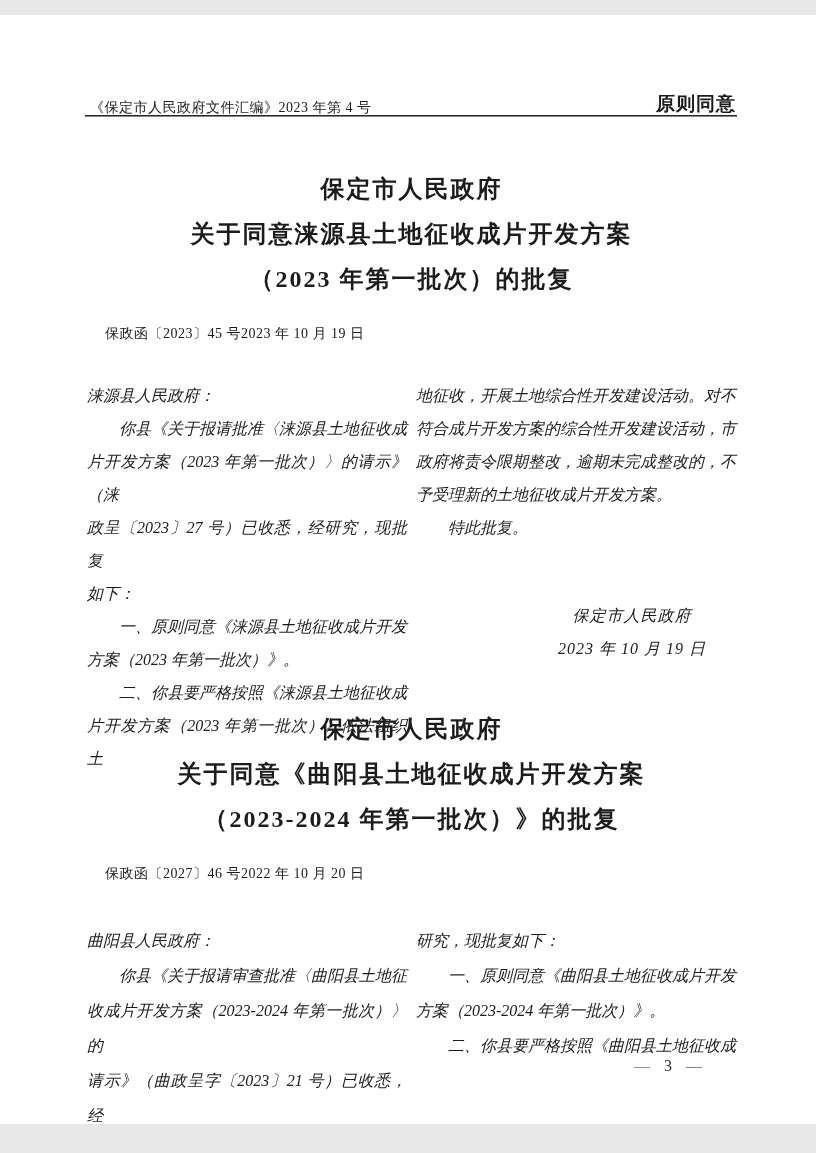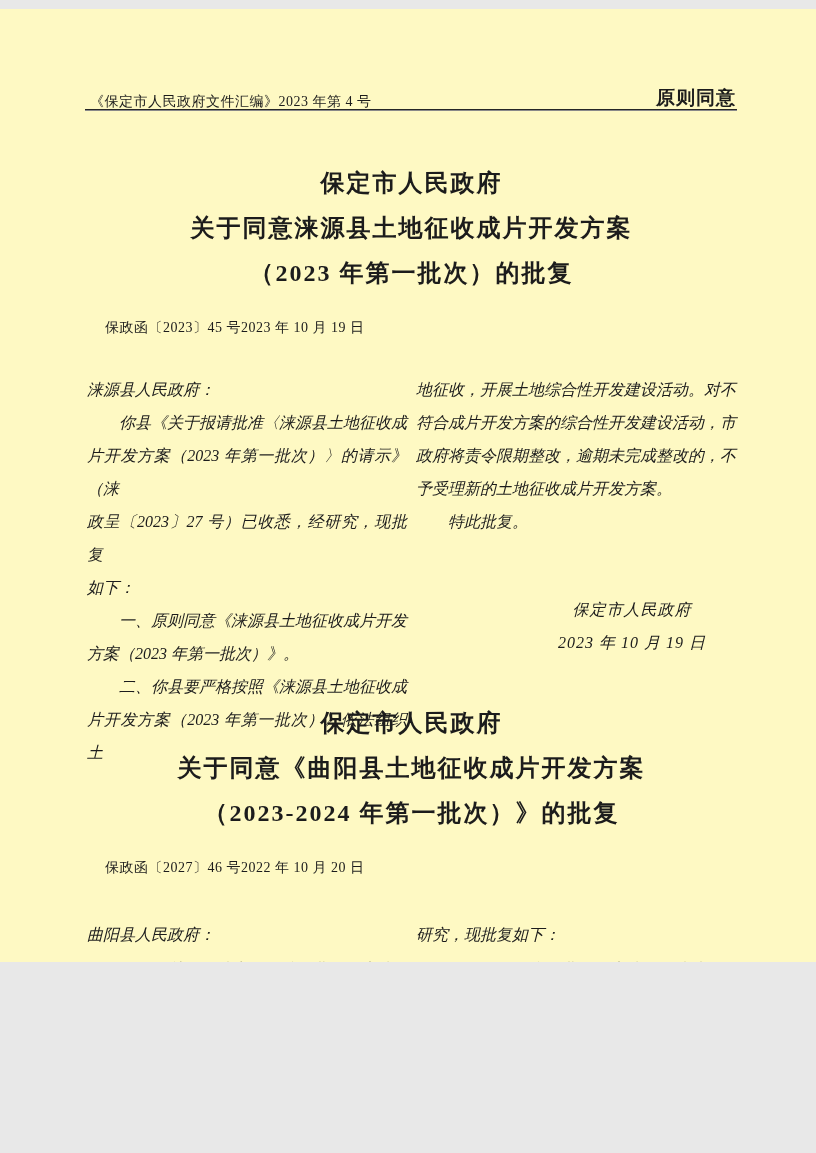--- a/index.html
+++ b/index.html
@@ -1,20 +1,20 @@
 <!DOCTYPE html>
 <html><head>
 <meta charset="utf-8">
 <style>
   html, body { margin: 0; padding: 0; background: #e8e8e8; }
   .page {
     position: relative;
-    width: 816px; height: 953px;
-    margin: 9px auto;
-    background: #fef9c3;
+    width: 816px; height: 1109px;
+    margin: 15px auto;
+    background: #ffffff;
     font-family: "Liberation Serif", "DejaVu Serif", serif;
     color: #1c1c1c;
     overflow: hidden;
   }
   
   .header {
     position: absolute; left: 90px; right: 80px; top: 76px;
     display: flex; justify-content: space-between; align-items: flex-end;
   }
   .header-left {

